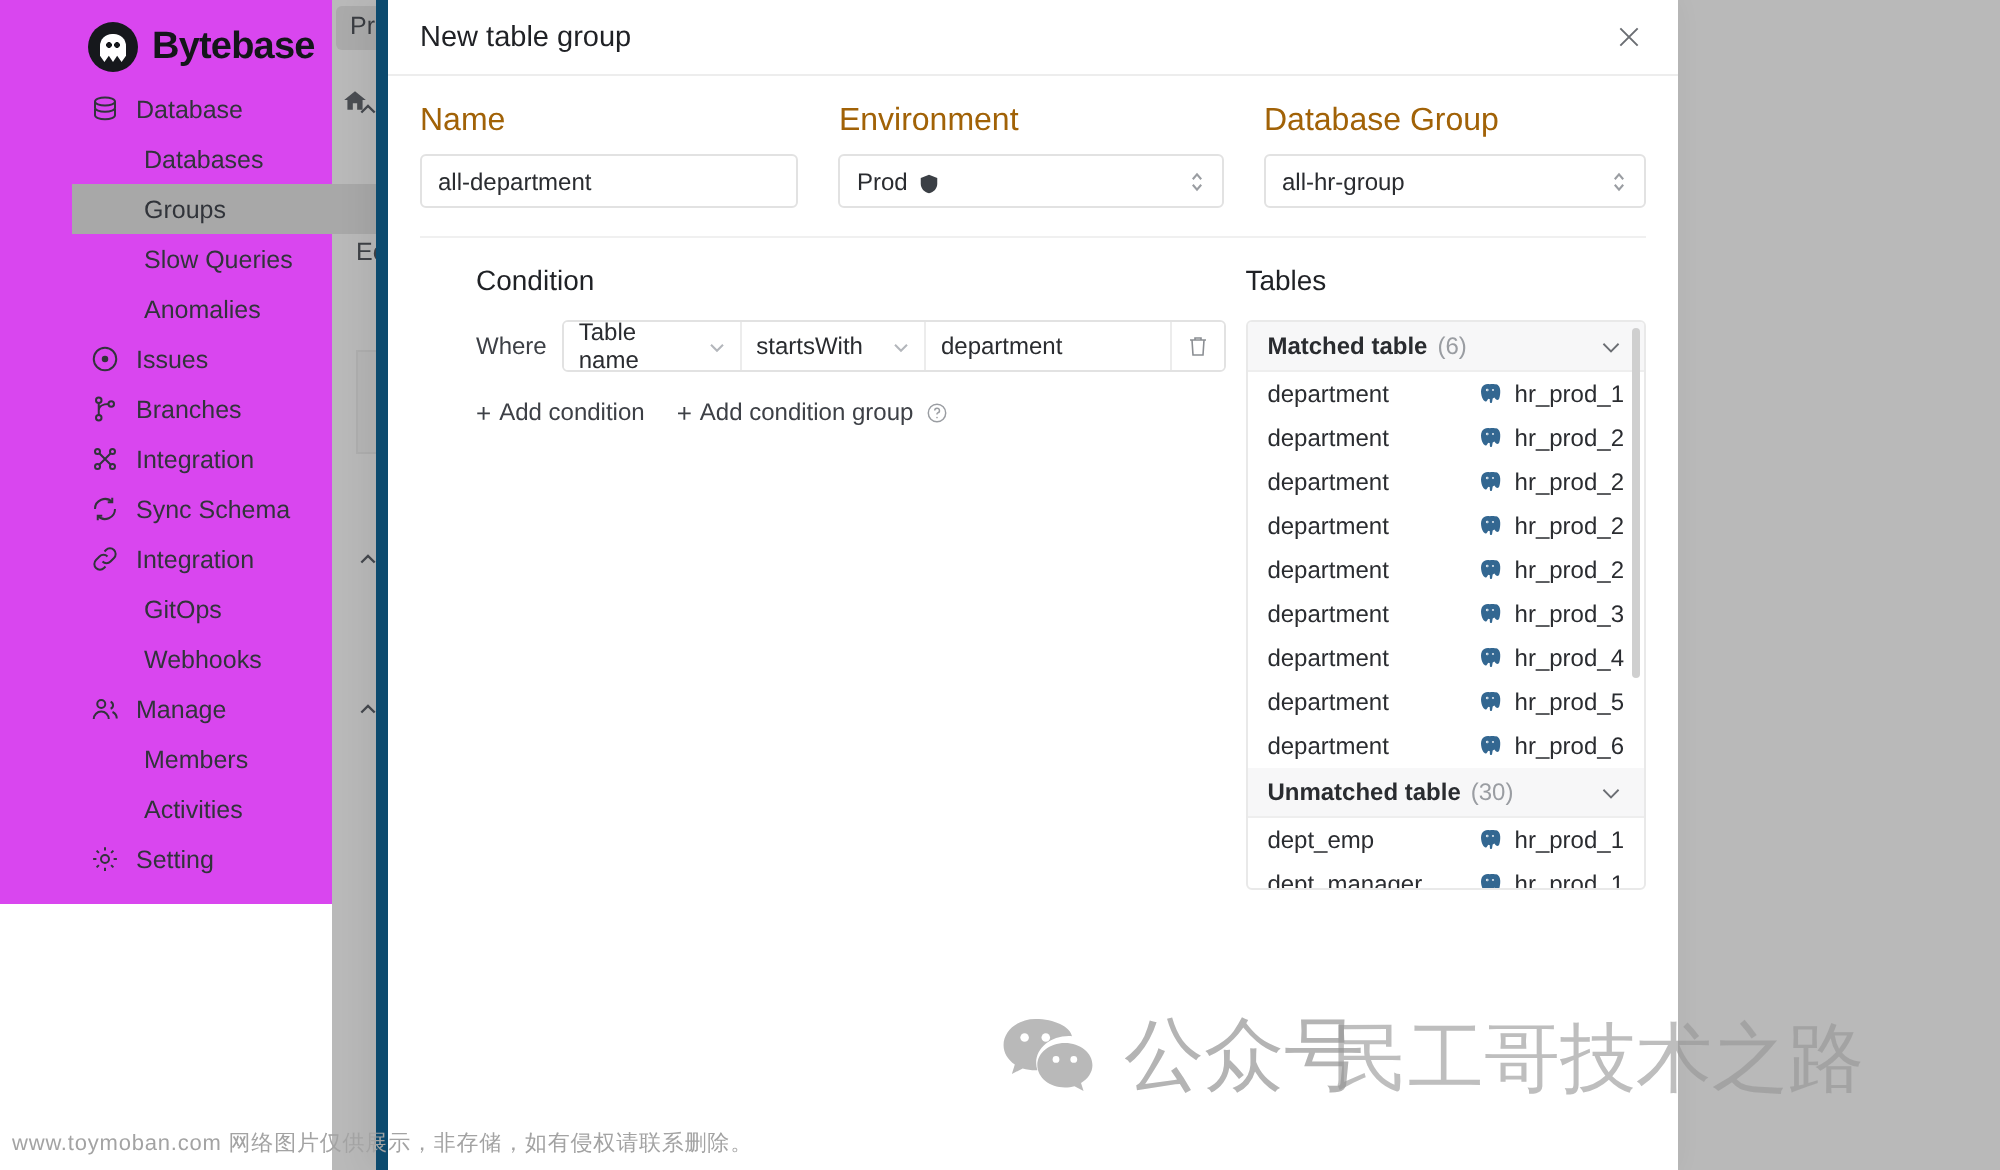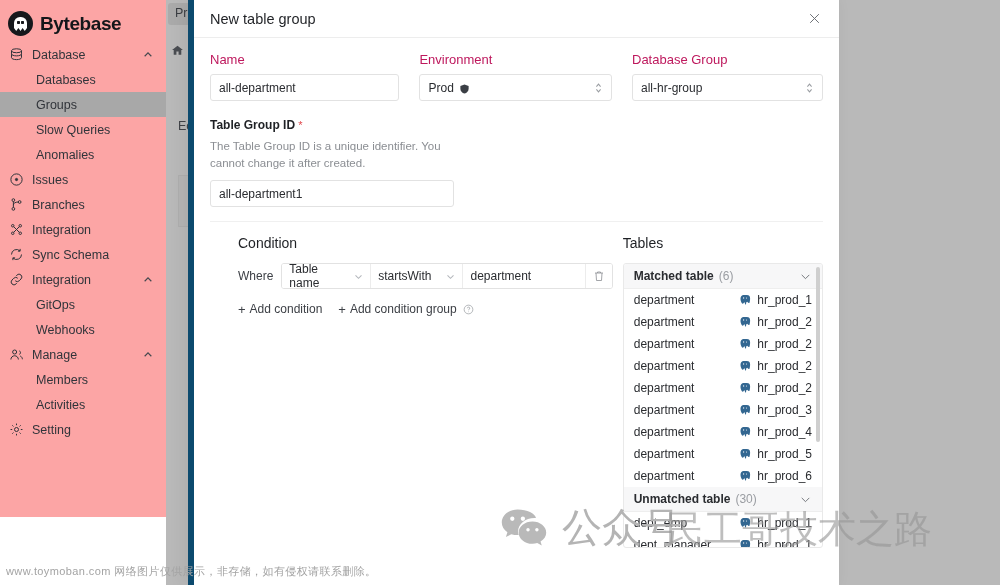--- a/index.html
+++ b/index.html
@@ -8,22 +8,23 @@
     width: 1000px; height: 585px;
     overflow: hidden;
     font-family: "Liberation Sans", sans-serif;
     background: #ffffff;
   }
   #root { position: relative; width: 1000px; height: 585px; overflow: hidden; }
 
   
   .app-bg { position: absolute; inset: 0; background: #ffffff; }
   .sidebar {
-    position: absolute; left: 0; top: 0; width: 166px; height: 517px;
-    background: #fca5a5;
+    position: absolute; left: 0; top: 0; width: 166px; height: 452px;
+    background: #d946ef;
+    padding-left: 36px;
   }
   .sidebar-inner { position: relative; width: 166px; height: 585px; }
   .brand { display: flex; align-items: center; gap: 7px; padding: 11px 0 0 8px; }
   .brand-mark {
     width: 25px; height: 25px; border-radius: 50%; background: #16181c;
     position: relative; flex: 0 0 auto;
   }
   .brand-mark::before {
     content: ""; position: absolute; left: 6px; top: 6px;
     width: 13px; height: 14px; background: #ffffff;
@@ -83,21 +84,21 @@
   .modal-close svg { display: block; width: 13px; height: 13px; }
 
   .modal-body { padding: 14px 16px 0 16px; }
 
   .field-row { display: flex; gap: 20px; }
   .field { display: flex; flex-direction: column; }
   .f-name { width: 244px; }
   .f-env { width: 248px; }
   .f-dbg  { width: 246px; }
 
-  .f-label { font-size: 13px; color: #be185d; margin-bottom: 7px; }
+  .f-label { font-size: 16px; color: #a16207; margin-bottom: 7px; }
   .f-label-strong { font-size: 12px; font-weight: 700; color: #1f2125; }
   .req { color: #e0474c; margin-left: 3px; font-size: 11px; }
   .f-help { font-size: 11.5px; color: #8b8e93; line-height: 1.48; margin: 5px 0 8px 0; }
 
   .tbox {
     height: 27px; border: 1px solid #e2e2e2; border-radius: 3px;
     background: #fff; display: flex; align-items: center;
     padding: 0 8px; font-size: 12px; color: #2a2c30;
   }
   .tbox.sel { justify-content: space-between; }
@@ -382,27 +383,20 @@
             <span class="stepper">
               <svg viewBox="0 0 12 20" fill="none" stroke="currentColor" stroke-width="1.5">
                 <path d="M3 8 L6 4.5 L9 8"></path>
                   <path d="M3 12 L6 15.5 L9 12"></path>
               </svg>
             </span>
           </div>
         </div>
       </div>
 
-      <div style="margin-top:14px;">
-        <div>
-          <span class="f-label-strong">Table Group ID</span><span class="req">*</span>
-        </div>
-        <div class="f-help" style="width:250px;">The Table Group ID is a unique identifier. You cannot change it after created.</div>
-        <div class="tbox" style="width:244px;" title="Table Group ID">all-department1</div>
-      </div>
 
       <div class="divider"></div>
 
       <div class="lower">
 
         <div class="cond-col">
           <div class="sec-title">Condition</div>
 
           <div class="cond-row">
             <span class="where-lbl">Where</span>

